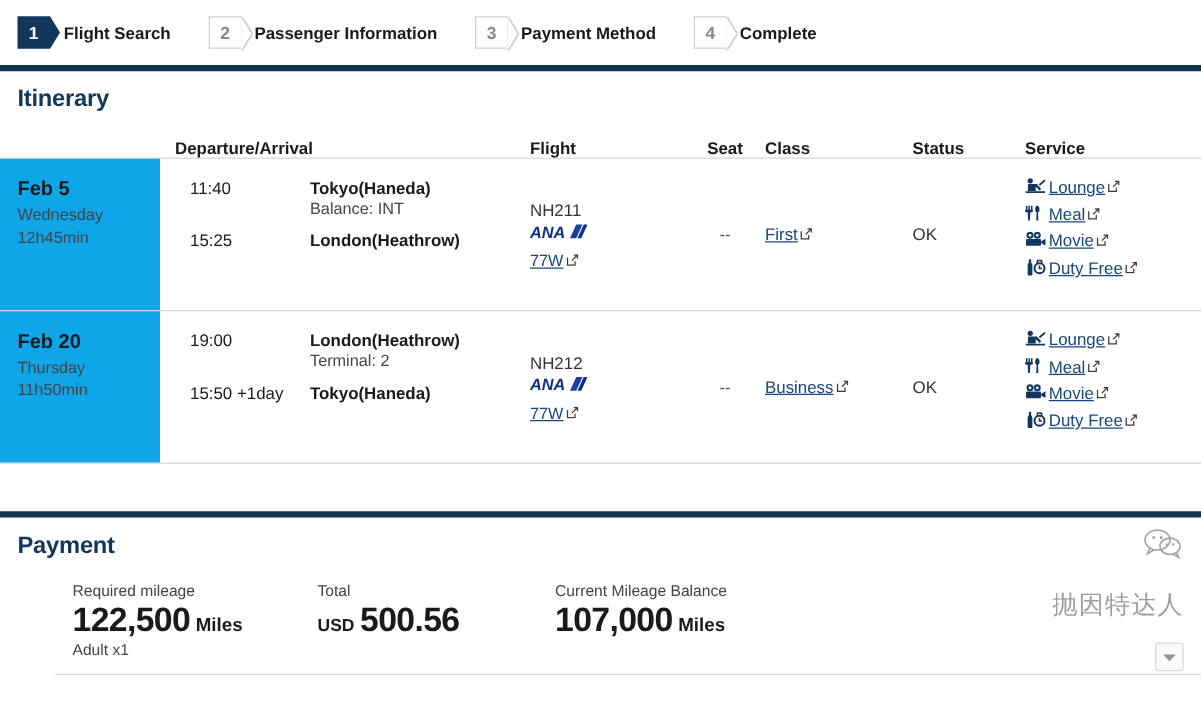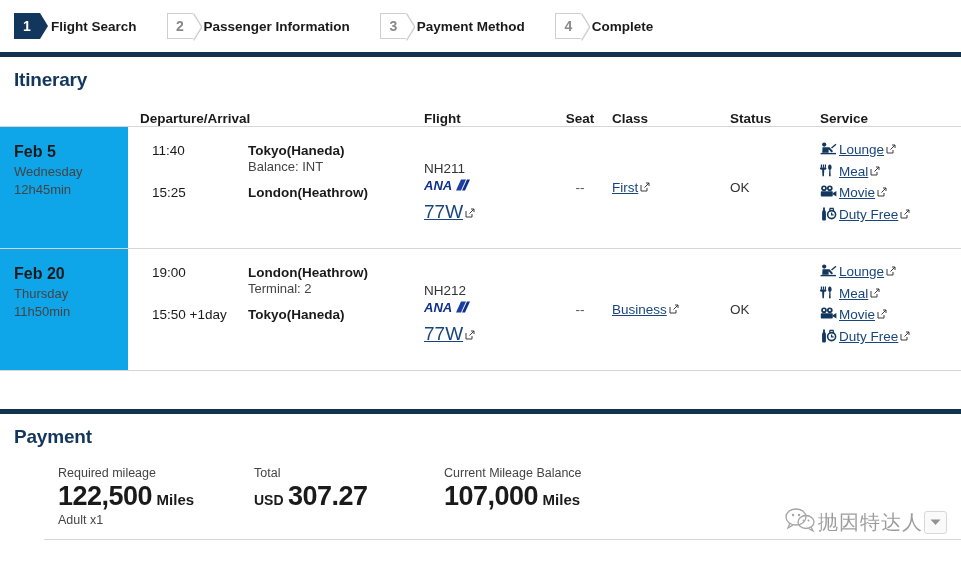--- a/index.html
+++ b/index.html
@@ -85,21 +85,21 @@
   .seg { padding:16px 0 0 12px; }
   .seg-line { display:flex; }
   .seg-time { width:96px; flex:0 0 96px; font-size:13.5px; font-weight:normal; color:#1a1a1a; white-space:nowrap;}
   .seg-place { font-size:13.5px; font-weight:bold; color:#1a1a1a; }
   .seg-term { font-size:13px; color:#444444; padding-left:96px; margin-top:1px; }
   .seg-gap { height:11px; }
 
   .flight-cell { padding-top:32px; font-size:13.5px; color:#333333; line-height:1.42; }
   .ana-logo { display:inline-block; margin:1px 0 2px 0; }
   .ana-logo svg { display:block; }
-  .ac-link { color:#19457e; text-decoration:underline; font-size:19px; }
+  .ac-link { color:#19457e; text-decoration:underline; font-size:13px; }
 
   .seat-cell { padding-top:53px; font-size:13.5px; color:#555555; text-align:center; }
   .class-cell { padding-top:53px; font-size:13.5px; }
   .status-cell { padding-top:53px; font-size:13.5px; color:#333333; }
 
   .lnk { color:#19457e; text-decoration:underline; }
   .ext { display:inline-block; width:10px; height:10px; vertical-align:0px; margin-left:2px; }
   .ext svg { display:block; }
 
   .svc-cell { padding-top:13px; }
@@ -124,22 +124,23 @@
   .pay-unit { font-size:15px; font-weight:bold; color:#1a1a1a; }
   .pay-cur { font-size:14px; font-weight:bold; color:#1a1a1a; }
   .pay-note { font-size:12.5px; color:#444444; margin-top:1px; }
   .pw-1 { width:196px; flex:0 0 196px; }
   .pw-2 { width:190px; flex:0 0 190px; }
   .pw-3 { flex:1 1 auto; }
 
   
   #watermark {
     position:absolute; right:14px; bottom:24px;
-    display:flex; align-items:center; gap:1px;
+    display:flex; align-items:flex-end; gap:17px;
     opacity:.55;
+    flex-direction:column;
   }
   .wm-text {
     font-size:20px; color:#4d4d4d;
     font-family:"DejaVu Sans", sans-serif;
     letter-spacing:1px;
   }
   .wm-btn {
     width:23px; height:23px;
     border:1px solid #b9b9b9; border-radius:3px;
     background:#f7f7f7;
@@ -425,21 +426,21 @@
       <div class="pay-value">
         <span class="pay-big">122,500</span>
         <span class="pay-unit">Miles</span>
       </div>
       <div class="pay-note">Adult x1</div>
     </div>
     <div class="pay-cell pw-2">
       <div class="pay-label">Total</div>
       <div class="pay-value">
         <span class="pay-cur">USD</span>
-        <span class="pay-big">307.27</span>
+        <span class="pay-big">500.56</span>
       </div>
     </div>
     <div class="pay-cell pw-3">
       <div class="pay-label">Current Mileage Balance</div>
       <div class="pay-value">
         <span class="pay-big">107,000</span>
         <span class="pay-unit">Miles</span>
       </div>
     </div>
   </div>

